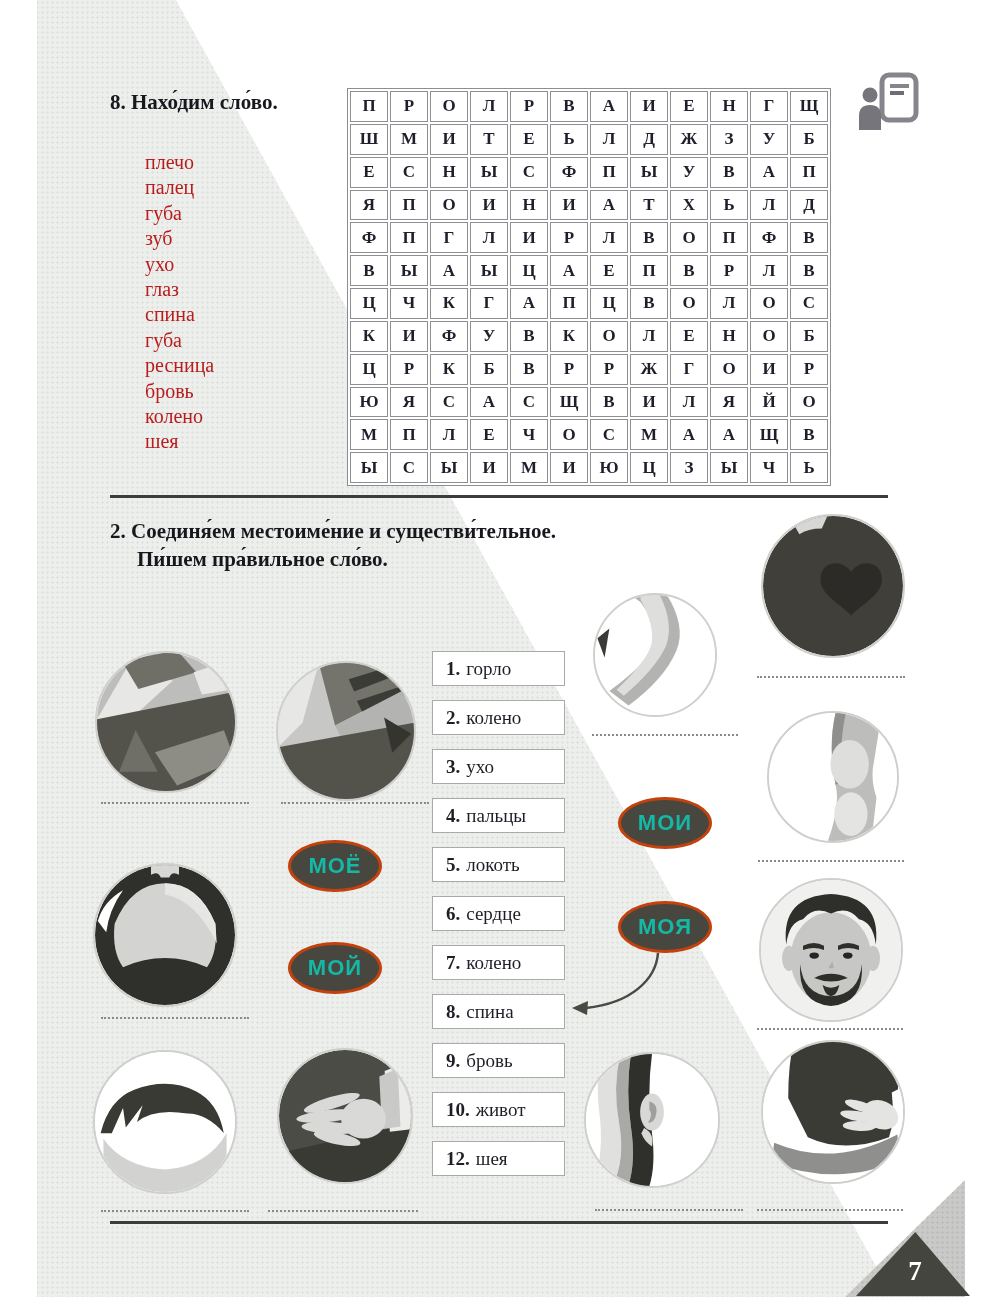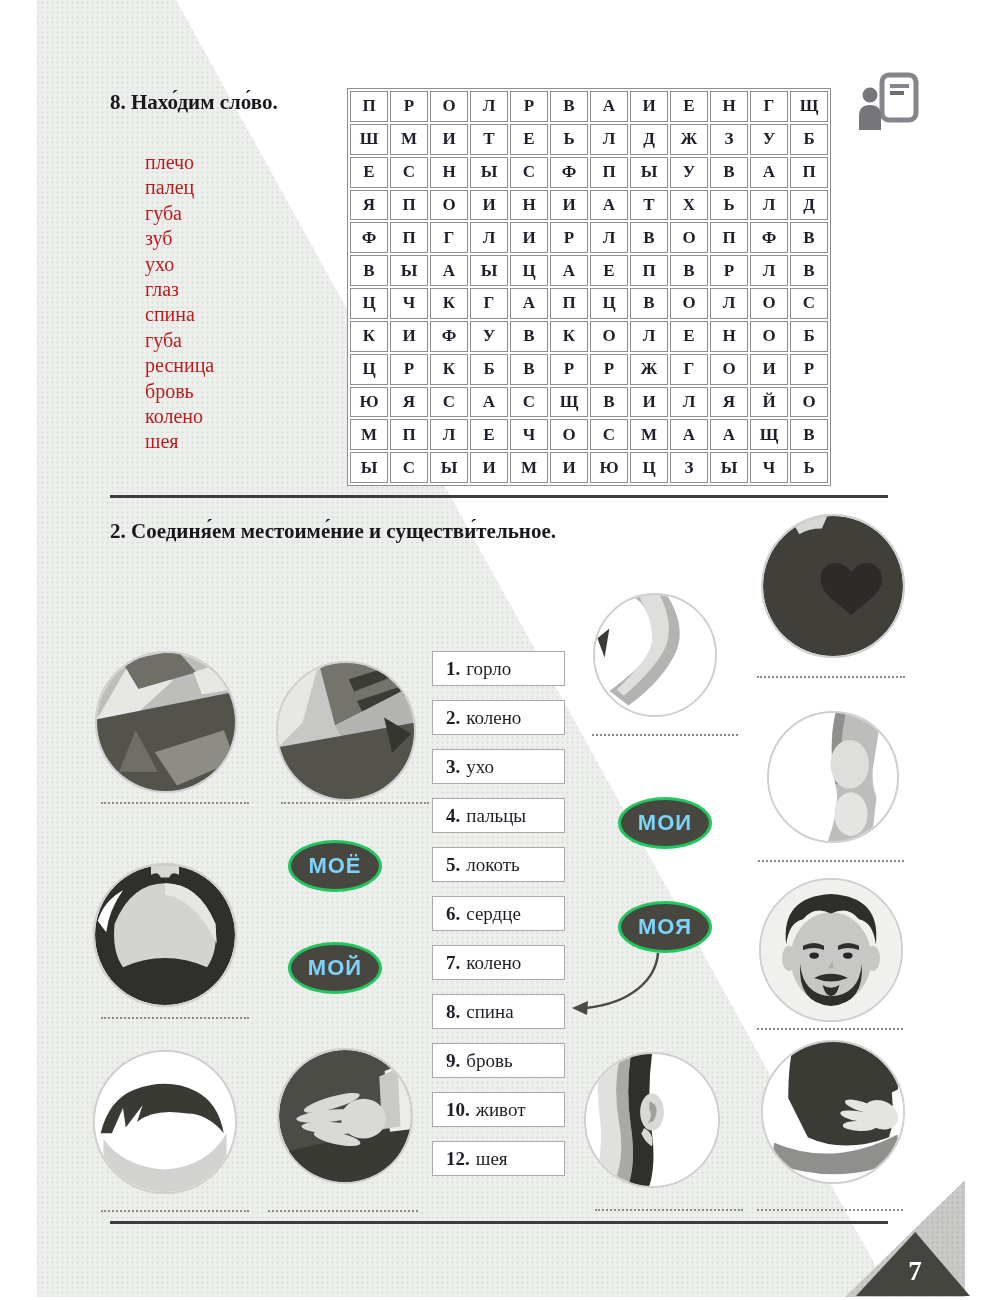--- a/index.html
+++ b/index.html
@@ -32,22 +32,22 @@
     font-size:17px;font-weight:bold;color:#1f1f2b;}
   .rule{background:#3c3c3c;height:3px;}
   
   .circle{border-radius:50%;overflow:hidden;border:2px solid #cfcfcd;
     background:#ffffff;box-sizing:border-box;}
   .circle svg{display:block;width:100%;height:100%;}
   
   .dotline{border-bottom:2px dotted #8a8a88;height:0;}
   
   .bubble{width:94px;height:52px;border-radius:50%;background:#47473f;
-    border:3px solid #22c55e;box-sizing:border-box;display:flex;
-    align-items:center;justify-content:center;color:#7dd3fc;
+    border:3px solid #c2410c;box-sizing:border-box;display:flex;
+    align-items:center;justify-content:center;color:#14b8a6;
     font-family:"Liberation Sans",sans-serif;font-weight:bold;
     font-size:22px;letter-spacing:1px;}
   
   #item-boxes{display:flex;flex-direction:column;gap:14px;}
   .item-box{width:133px;height:35px;background:#ffffff;border:1px solid #aaaaa8;
     box-sizing:border-box;display:flex;align-items:center;padding-left:13px;
     font-size:19px;color:#1e1e26;}
   .item-box .num{font-weight:bold;margin-right:6px;}
 </style>
 </head>
@@ -227,20 +227,21 @@
       <div class="cell">Ц</div>
       <div class="cell">З</div>
       <div class="cell">Ы</div>
       <div class="cell">Ч</div>
       <div class="cell">Ь</div>
     </div>
 
   <div class="rule abs" style="left:110px;top:495px;width:778px;"></div>
 
   <h2 class="abs" style="left:110px;top:519px;">2. Соединя́ем местоиме́ние и существи́тельное.</h2>
+  <h2 class="abs" style="left:137px;top:547px;">Пи́шем пра́вильное сло́во.</h2>
 
   <div class="circle abs" style="left:761px;top:514px;width:144px;height:144px;">
     <svg viewBox="0 0 100 100">
       <circle cx="50" cy="50" r="50" fill="#413f3a"></circle>
       <path d="M22,6 Q34,0 46,0 L42,9 Q32,9 26,13 Z" fill="#d7d7d5"></path>
       <path d="M63,40 c-6,-10 -22,-8 -22,5 c0,11 13,17 22,26 c9,-9 22,-15 22,-26 c0,-13 -16,-15 -22,-5 Z" fill="#2c2b27"></path>
     </svg>
   </div>
   <div class="dotline abs" style="left:757px;top:676px;width:148px;"></div>
 

